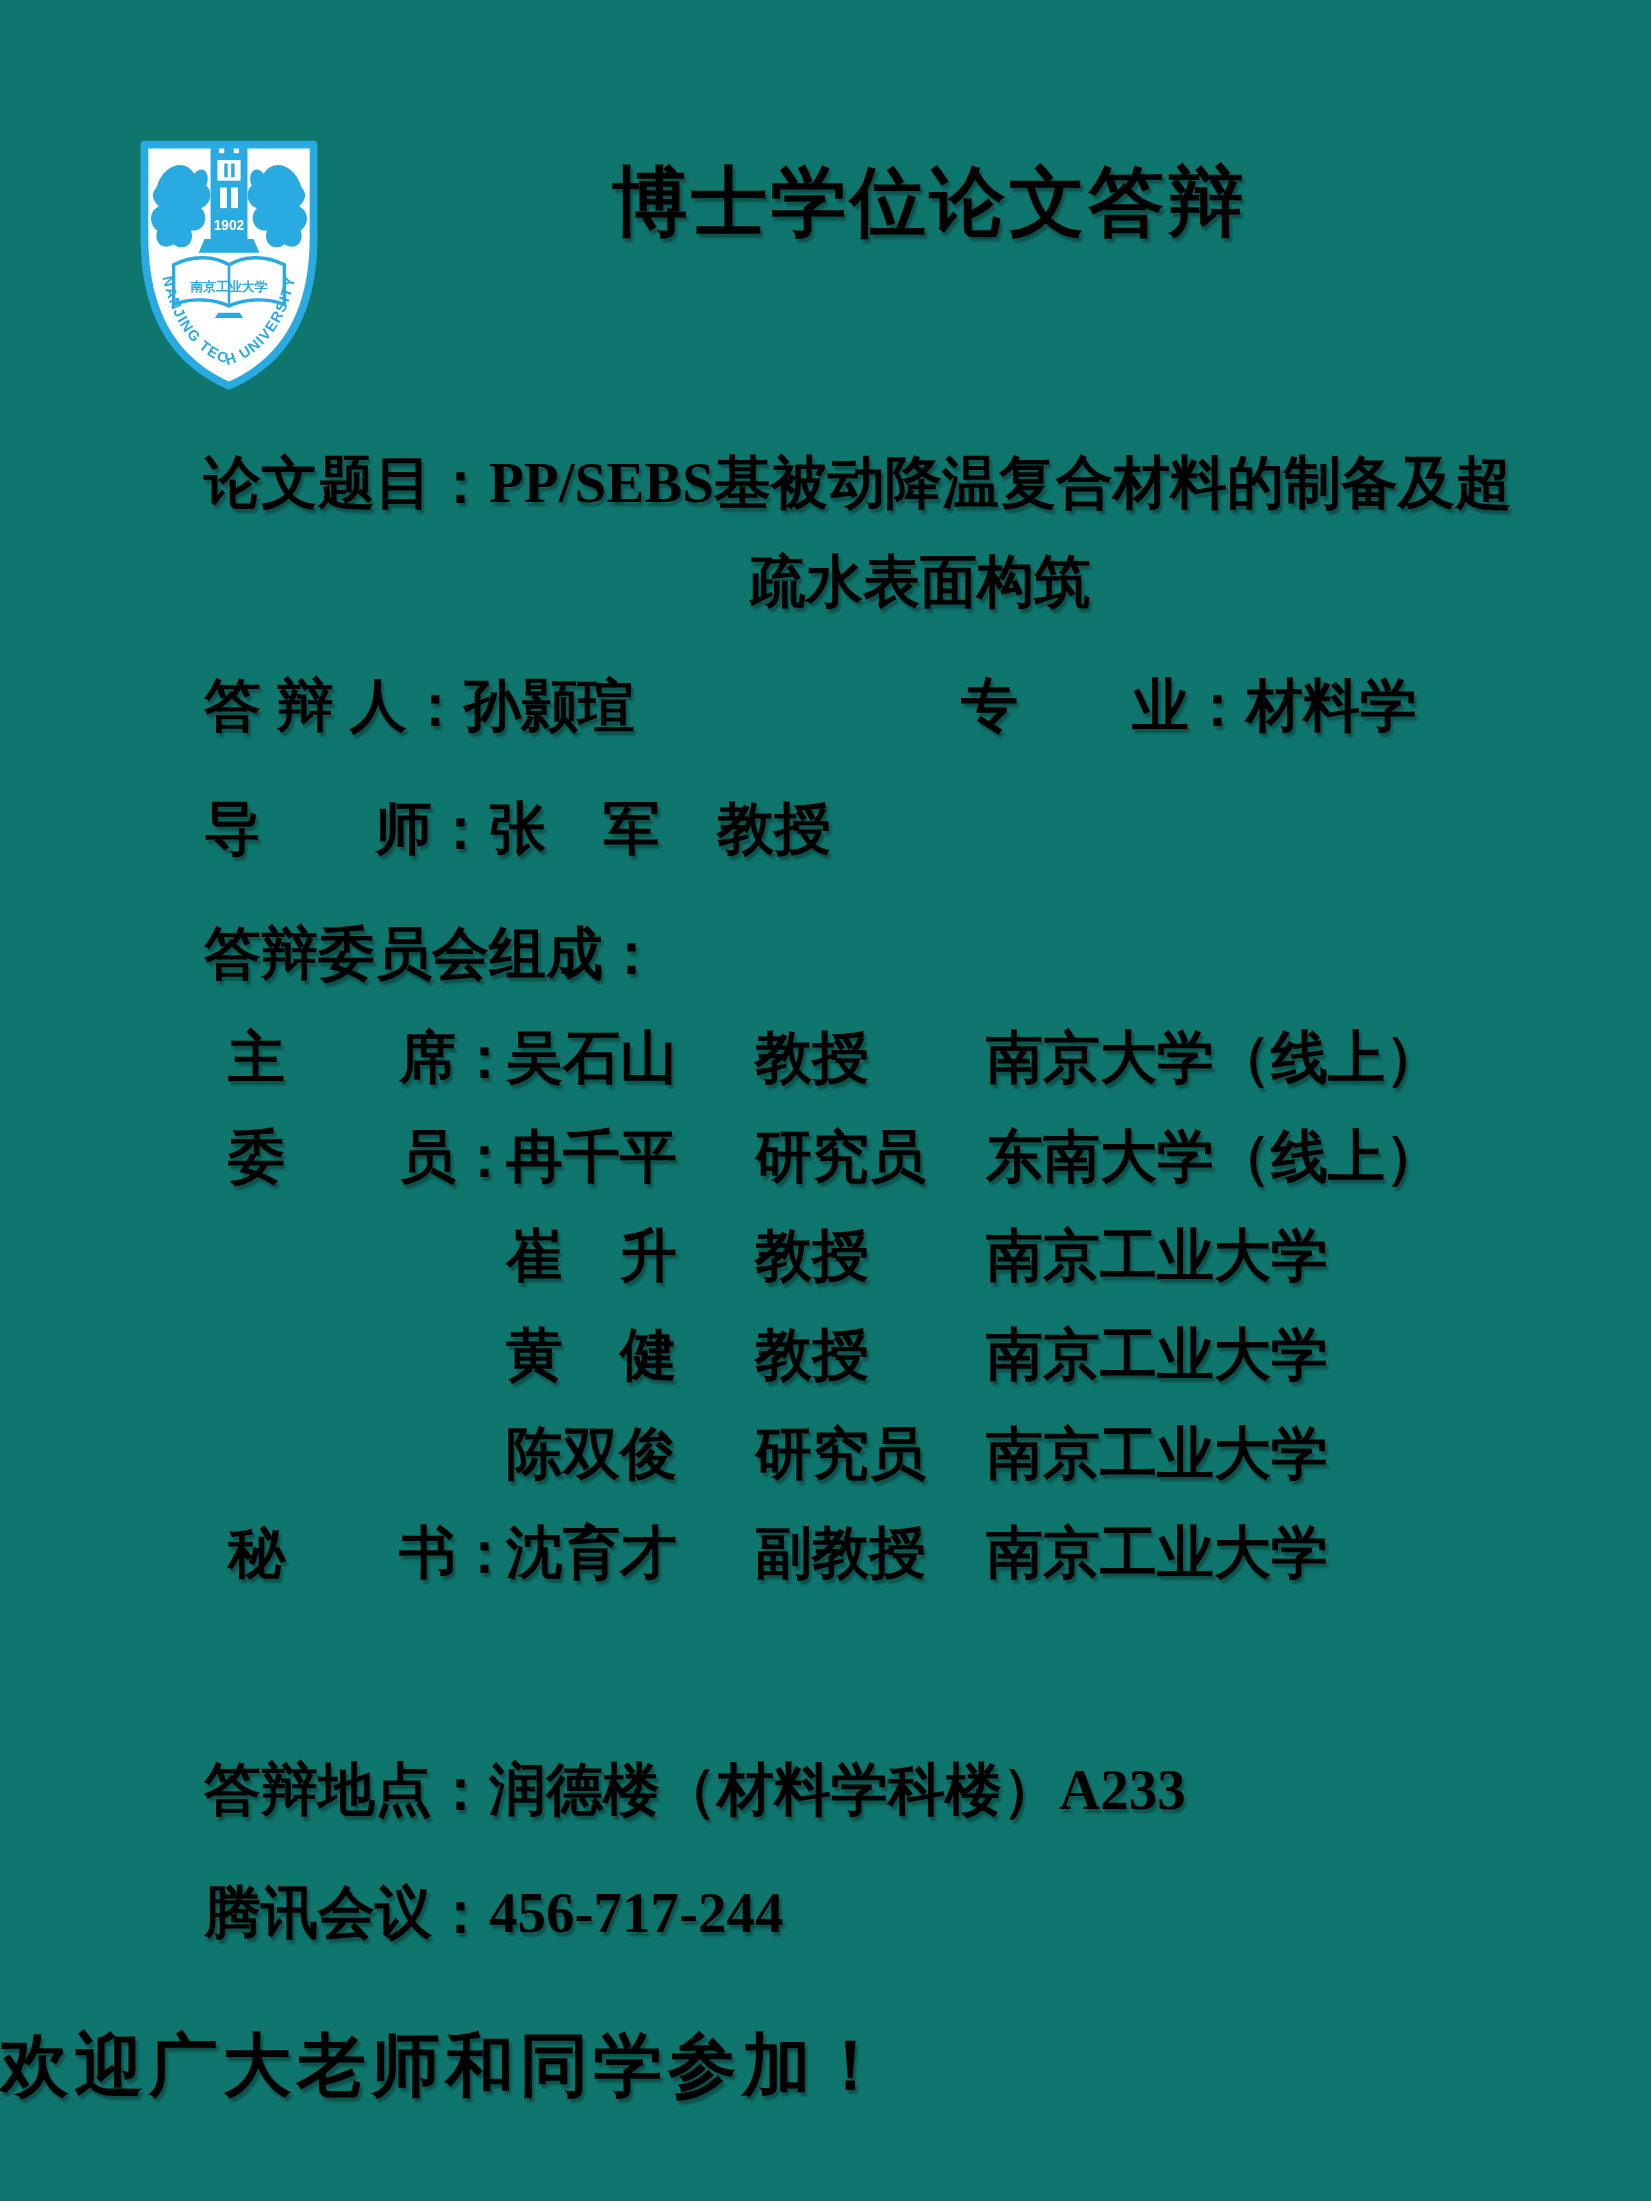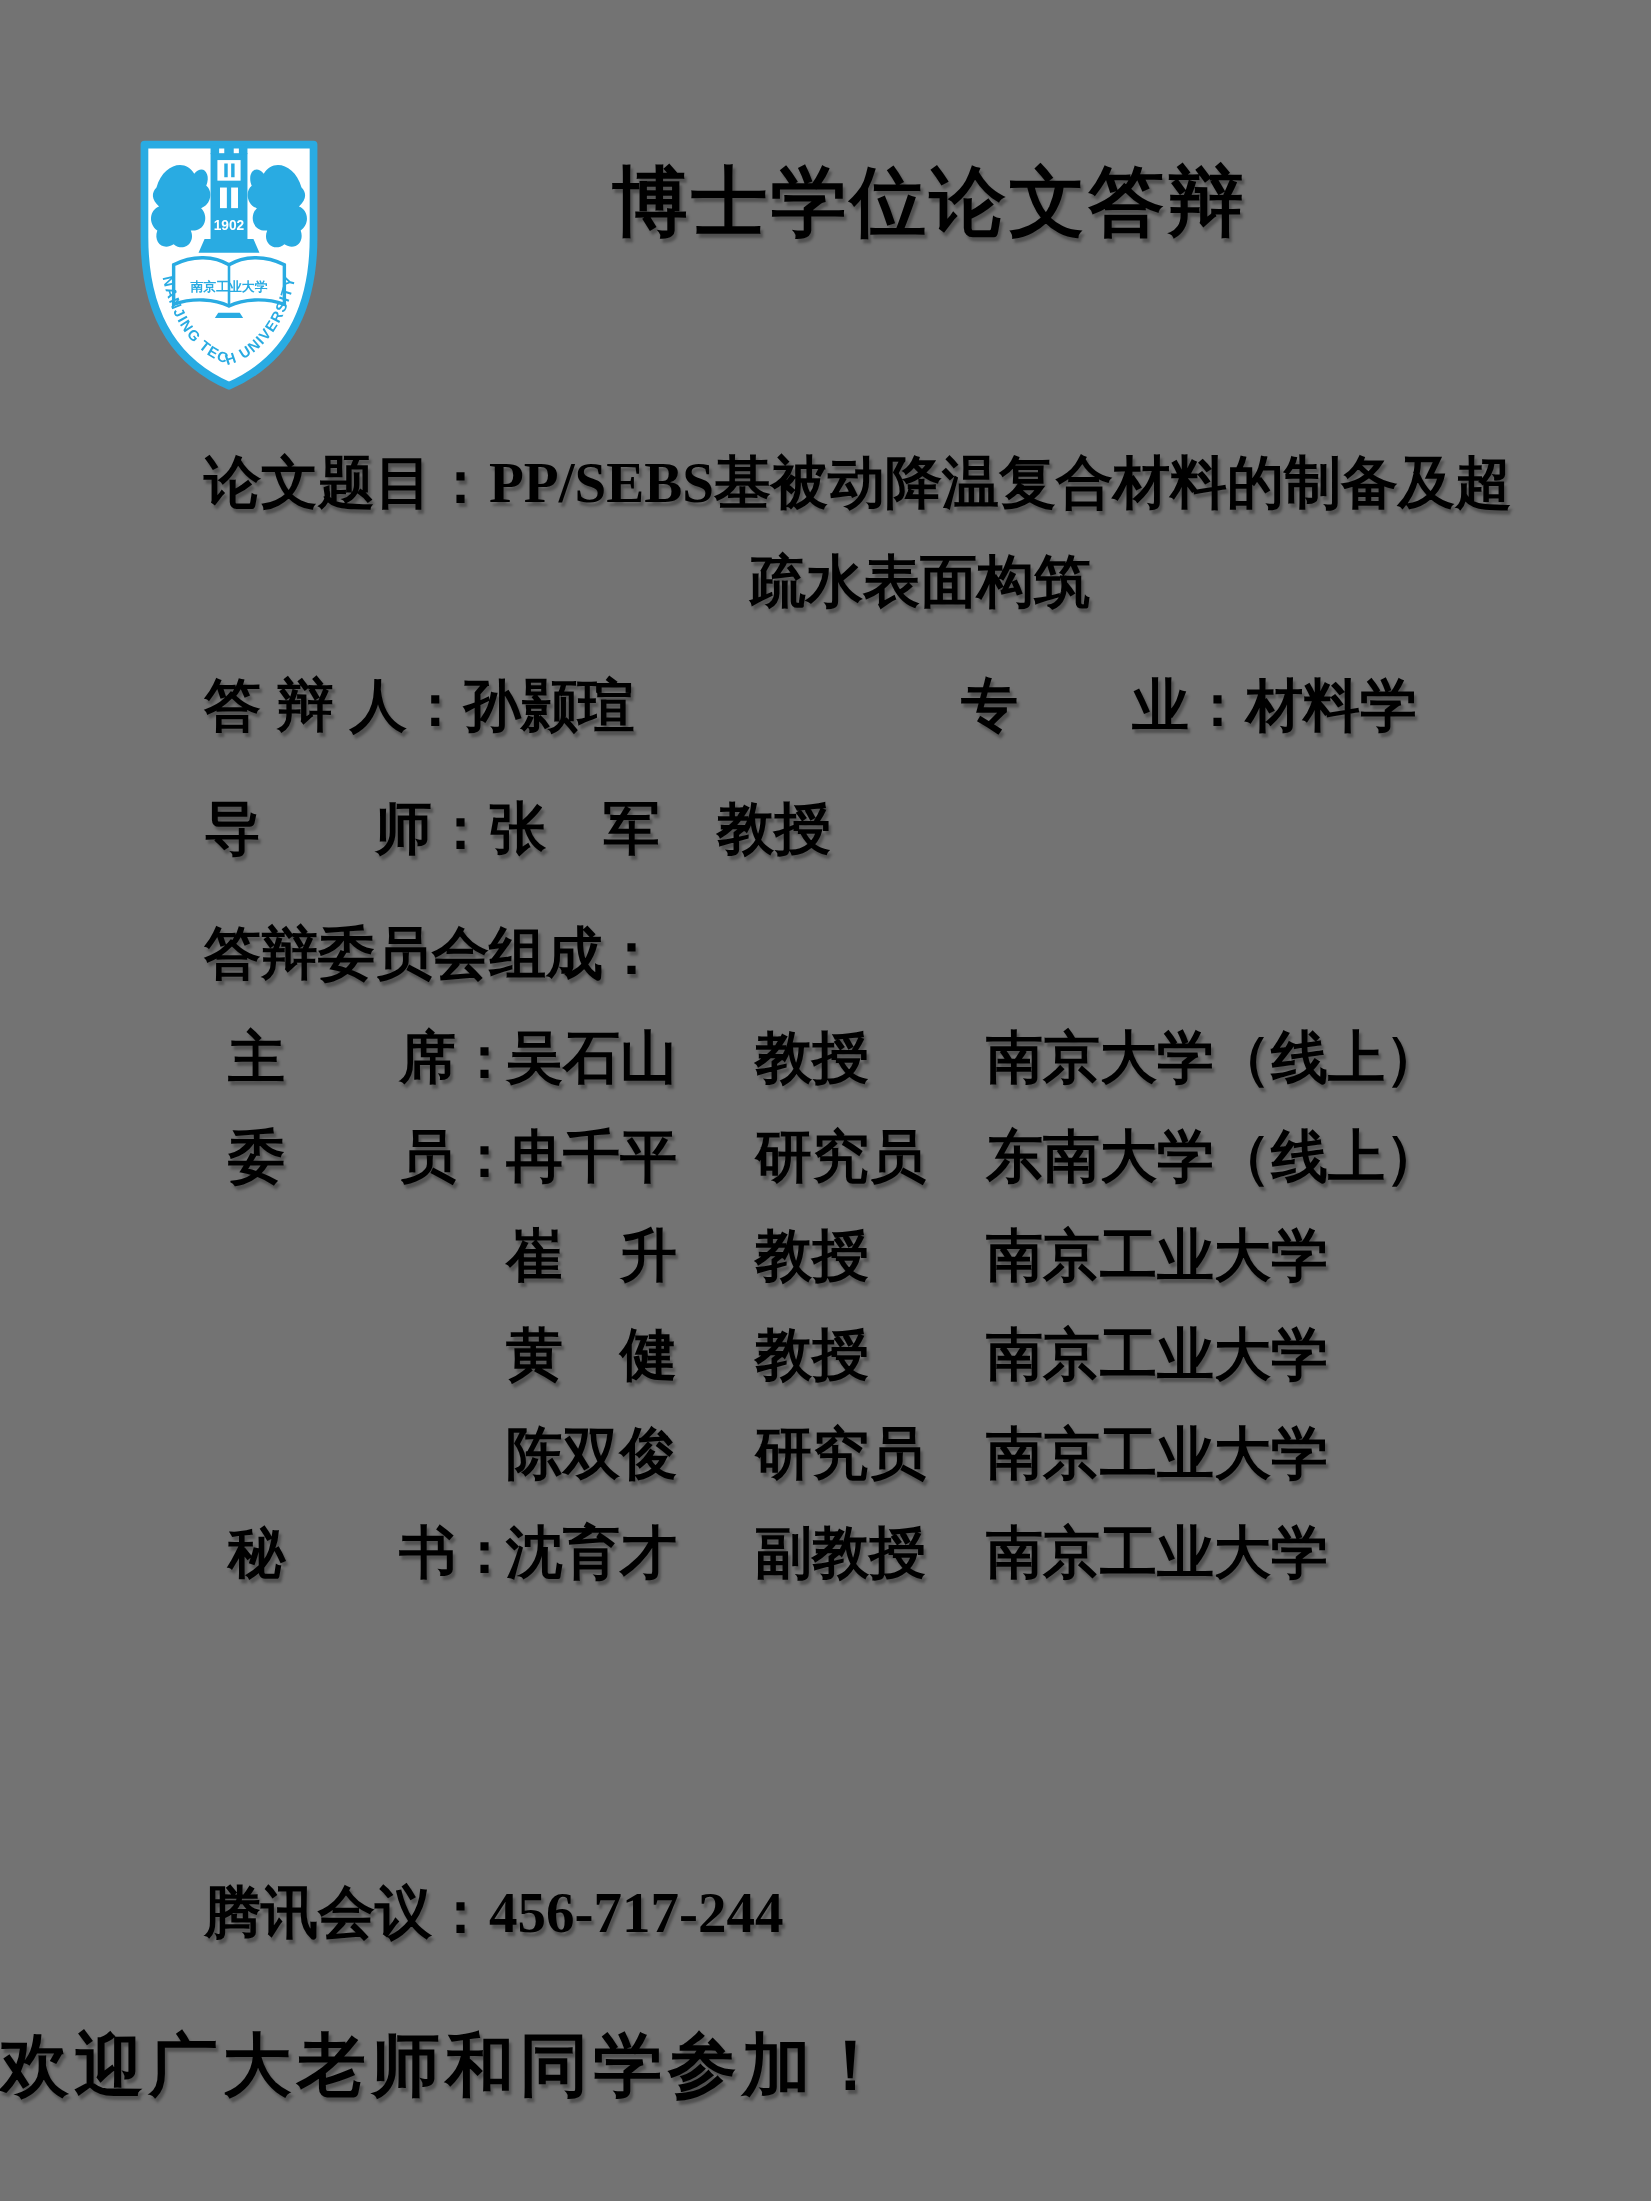--- a/index.html
+++ b/index.html
@@ -1,16 +1,16 @@
 <!DOCTYPE html>
 <html style="font-size:13.8px"><head>
 <meta charset="utf-8">
 <style>
   html,body{margin:0;padding:0;background:#ffffff;}
-  .page{position:relative;width:1652px;height:2202px;background:#737373;overflow:hidden;
+  .page{position:relative;width:1652px;height:2202px;background:#0f766e;overflow:hidden;
         font-family:"Liberation Sans",sans-serif;color:#000;}
   .shadowed{text-shadow:2.6px 4.3px 2.6px rgba(0,0,0,0.30);}
   
   .logo{position:absolute;left:129px;top:134px;width:200px;height:259px;}
   
   .header{position:absolute;left:293px;top:145px;width:1273px;text-align:center;
           font-family:"Liberation Serif",serif;font-weight:bold;}
   .header .h-line1{font-size:76px;line-height:114px;letter-spacing:0px;}
   .header .h-line2{font-size:76px;line-height:114px;letter-spacing:3.4px;}
   
@@ -143,20 +143,23 @@
     </div>
 
     <div class="committee-row">
       <span class="col role">秘　　书：</span>
       <span class="col name">沈育才</span>
       <span class="col title">副教授</span>
       <span class="col org">南京工业大学</span>
     </div>
   </div>
 
+  <div class="line place-line shadowed">
+    <span>答辩地点：</span><span class="serif-val">润德楼（材料学科楼）A233</span>
+  </div>
   <div class="line meeting-line shadowed">
     <span>腾讯会议：</span><span class="serif-val">456-717-244</span>
   </div>
 
   <div class="welcome shadowed">欢迎广大老师和同学参加！</div>
 
 </div>
 
 
 </body></html>

